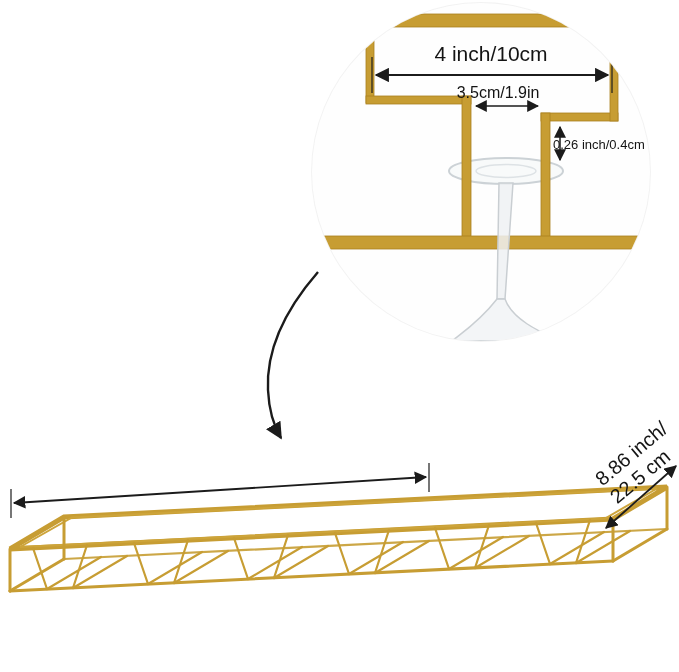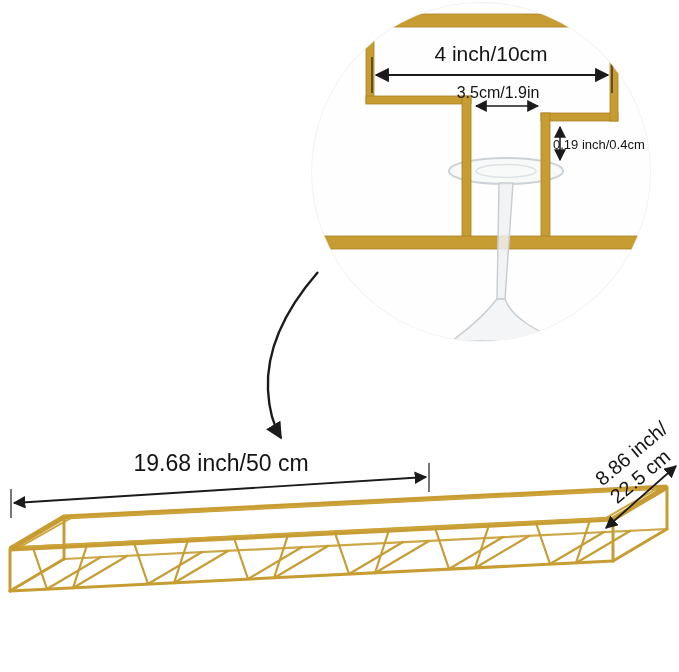--- a/index.html
+++ b/index.html
@@ -136,20 +136,19 @@
       <line x1="429" y1="463" x2="429" y2="492" stroke-width="1.2"></line>
     </g>
 
     <g stroke="#1b1b1b">
       <line x1="606" y1="528" x2="676" y2="466" stroke-width="1.8" fill="none" marker-start="url(#arr)" marker-end="url(#arr)"></line>
     </g>
   </svg>
 
   <div class="lbl lbl-width4">4 inch/10cm</div>
   <div class="lbl lbl-slot">3.5cm/1.9in</div>
-  <div class="lbl lbl-wire">0.19 inch/0.4cm</div>
-  <div class="lbl lbl-length">19.68 inch/50 cm</div>
+  <div class="lbl lbl-wire">0.26 inch/0.4cm</div>
   <div class="lbl lbl-depth">
     <div>8.86 inch/</div>
     <div>22.5 cm</div>
   </div>
 
 </div>
 
 </body></html>

